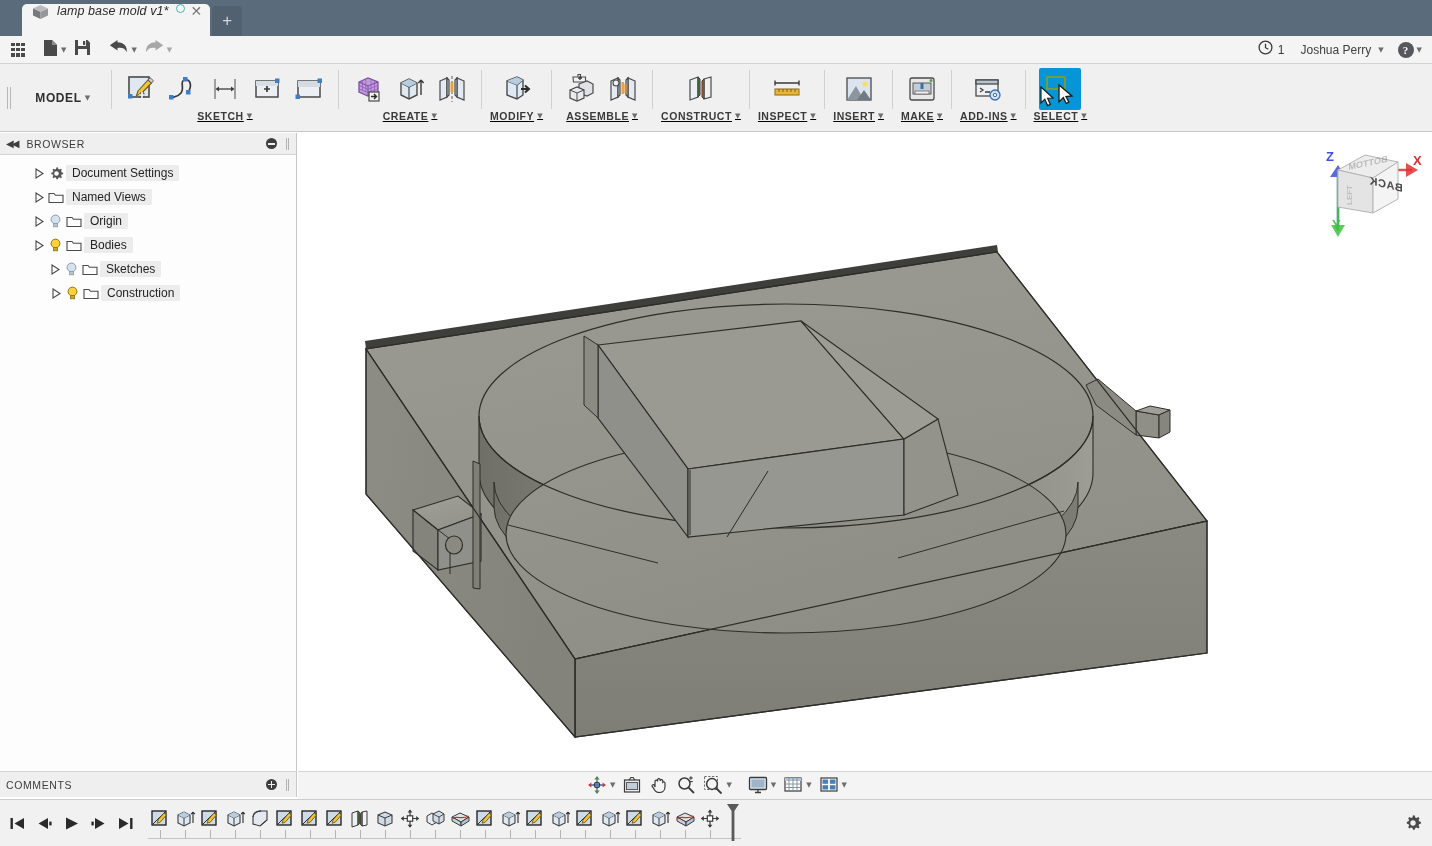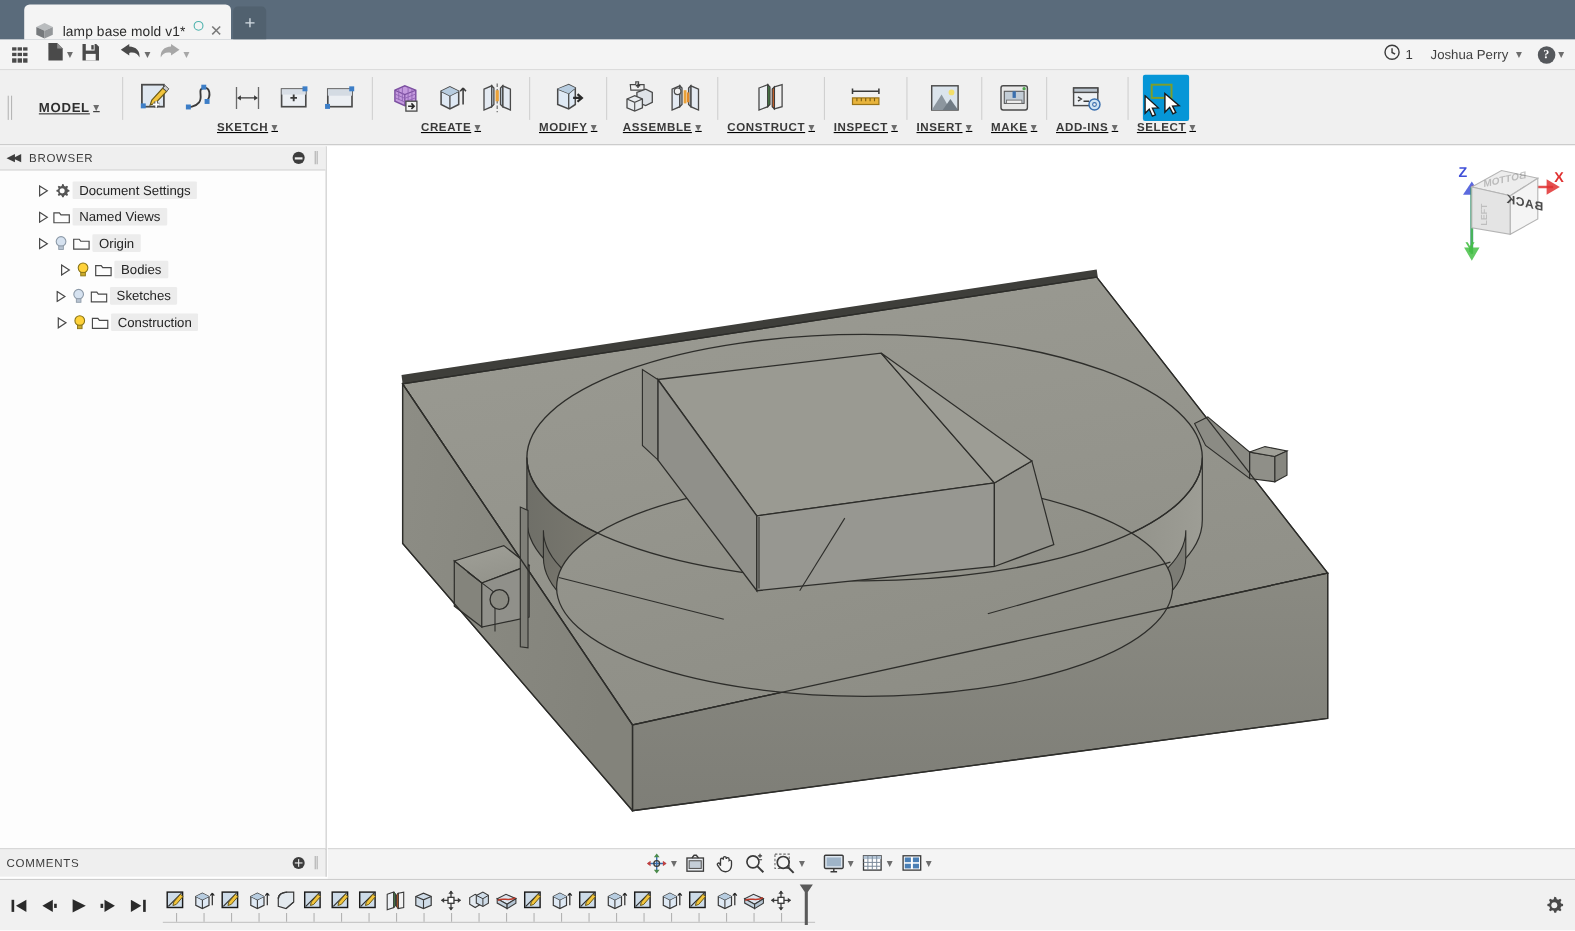--- a/index.html
+++ b/index.html
@@ -15,23 +15,24 @@
   .titlebar {
     position: absolute; left: 0; top: 0; width: 1432px; height: 36px;
     background: #5a6b7b;
     display: flex; align-items: flex-end;
   }
   .doc-tab {
     margin-left: 22px;
     height: 32px; min-width: 168px;
     background: #f4f4f4;
     border-radius: 5px 5px 0 0;
-    display: flex; align-items: flex-end;
+    display: flex; align-items: flex-start;
     padding: 0 8px 0 10px;
     position: relative;
+    font-style: italic;
   }
   .tab-cube { width: 17px; height: 16px; margin-right: 8px; flex: none; }
   .tab-title {
     font-size: 12.5px; color: #2b2b2b; white-space: nowrap;
     letter-spacing: .1px;
   }
   .tab-dot {
     width: 9px; height: 9px; border-radius: 50%;
     border: 1.6px solid #4fb3ae; margin-left: 7px; margin-bottom: 8px; flex: none;
   }
@@ -77,21 +78,21 @@
   .ribbon {
     position: absolute; left: 0; top: 64px; width: 1432px; height: 68px;
     background: #f0f0f0; border-bottom: 1px solid #c8c8c8;
     display: flex; align-items: stretch;
   }
   .ribbon-handle { width: 18px; display:flex; align-items:center; justify-content:center; }
   .ribbon-handle span { display:block; width:1px; height:22px; background:#b6b6b6; margin:0 1px;}
   .wsdrop {
     display: flex; align-items: center; justify-content: center;
     width: 90px; font-size: 12px; font-weight: bold; color: #2f2f2f;
-    letter-spacing: .6px; cursor: pointer; text-decoration: underline;
+    letter-spacing: .6px; cursor: pointer;
   }
   .rgroup {
     display: flex; flex-direction: column; align-items: center;
     position: relative; padding: 0 5px; text-decoration: underline;
   }
   .rgroup-row { display: flex; align-items: center; height: 46px; padding-top: 3px; }
   .rgroup-label {
     font-size: 10.5px; font-weight: bold; color: #3a3a3a; letter-spacing: .55px;
     display: flex; align-items: center; padding-bottom: 3px;
   }
@@ -609,21 +610,21 @@
           </svg>
         </span>
         <span class="folder">
           <svg width="16" height="13" viewBox="0 0 16 13">
             <path d="M1 2.5 h5 l1.4 1.8 h7.6 v7.2 h-14 z" fill="#fdfdfd" stroke="#4a4a4a" stroke-width="1.1"></path>
           </svg>
         </span>
         <span class="tlabel">Origin</span>
       </div>
 
-      <div class="trow" style="padding-left:52px">
+      <div class="trow" style="padding-left:32px">
         <span class="tri">
           <svg width="11" height="11" viewBox="0 0 11 11">
               <polygon points="2,1 9,5.5 2,10" fill="none" stroke="#4a4a4a" stroke-width="1.1"></polygon>
             </svg>
         </span>
         <span class="bulb">
           <svg width="13" height="15" viewBox="0 0 13 15">
             <circle cx="6.5" cy="5.5" r="4.4" fill="#ffd23a" stroke="#8a7415" stroke-width="1"></circle>
             <rect x="4.4" y="9.6" width="4.2" height="3.2" fill="#c9a92a" stroke="#8a7415" stroke-width=".8"></rect>
           </svg>

